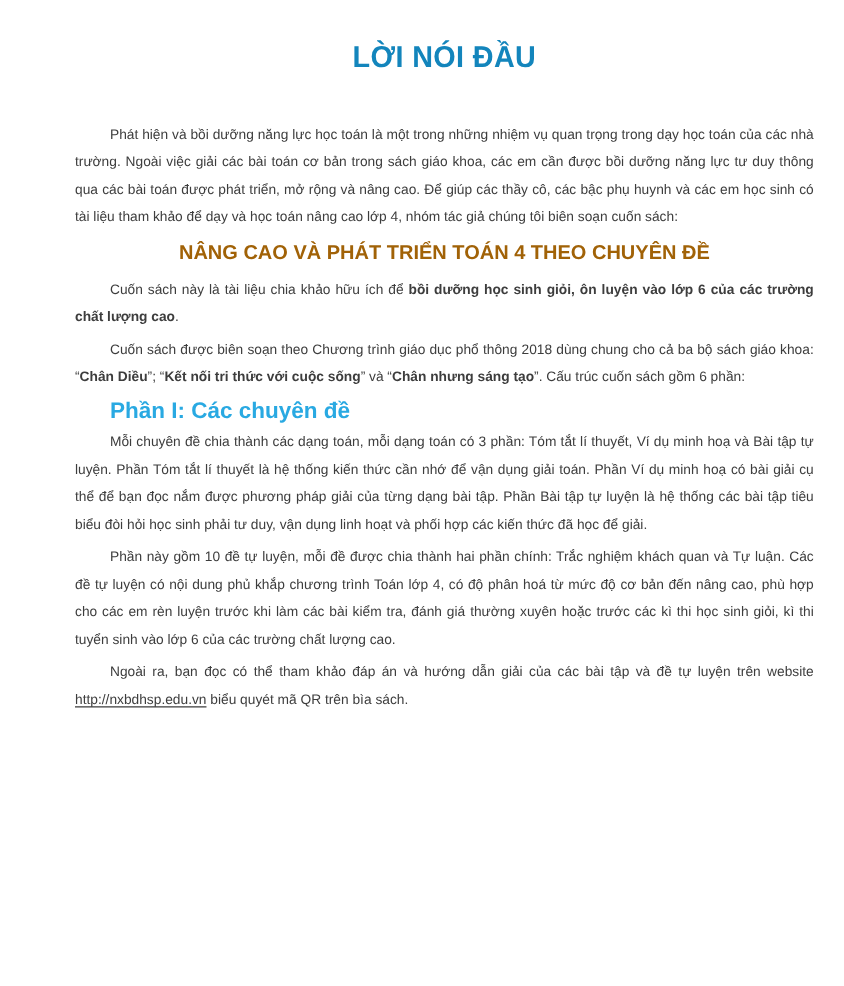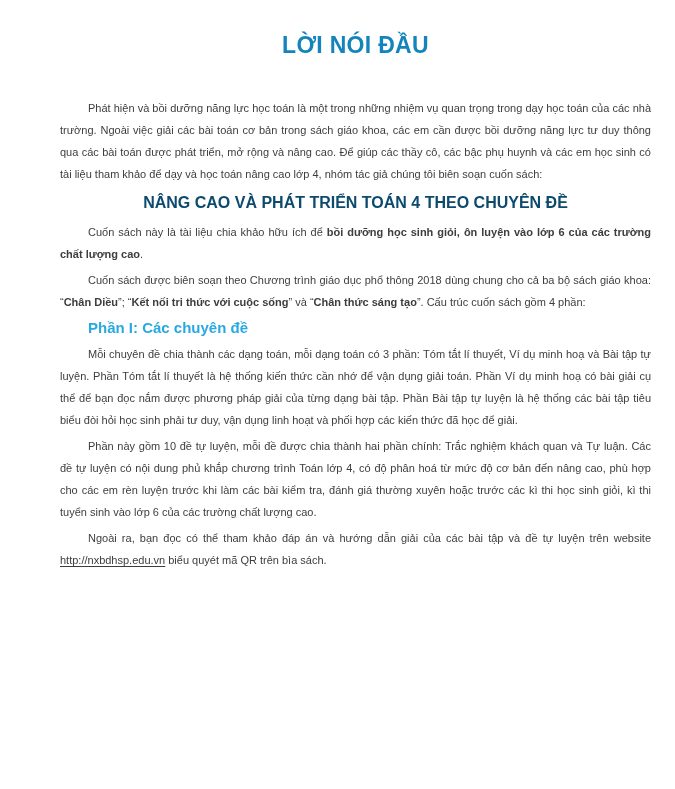--- a/index.html
+++ b/index.html
@@ -25,30 +25,30 @@
   }
   .body-par {
     font-size: 11px;
     line-height: 22px;
     text-align: justify;
     text-indent: 28px;
     margin: 4px 0;
   }
   .book-heading {
     text-align: center;
-    color: #0c4a6e;
+    color: #a16207;
     font-weight: bold;
     font-size: 16px;
     line-height: 22px;
     margin: 7px 0;
   }
   .part-heading {
     color: #29A9E2;
     font-weight: bold;
-    font-size: 15px;
+    font-size: 18px;
     line-height: 22px;
     text-indent: 28px;
     margin: 0 0;
   }
   .bold { font-weight: bold; }
   .link {
     color: inherit;
     text-underline-offset: 2px;
   }
 </style>
@@ -63,21 +63,21 @@
     <span>Phát hiện và bồi dưỡng năng lực học toán là một trong những nhiệm vụ quan trọng trong dạy học toán của các nhà trường. Ngoài việc giải các bài toán cơ bản trong sách giáo khoa, các em cần được bồi dưỡng năng lực tư duy thông qua các bài toán được phát triển, mở rộng và nâng cao. Để giúp các thầy cô, các bậc phụ huynh và các em học sinh có tài liệu tham khảo để dạy và học toán nâng cao lớp 4, nhóm tác giả chúng tôi biên soạn cuốn sách:</span>
   </p>
 
   <div class="book-heading">NÂNG CAO VÀ PHÁT TRIỂN TOÁN 4 THEO CHUYÊN ĐỀ</div>
 
   <p class="body-par">
     <span>Cuốn sách này là tài liệu chia khảo hữu ích để </span><span class="bold">bồi dưỡng học sinh giỏi, ôn luyện vào lớp 6 của các trường chất lượng cao</span><span>.</span>
   </p>
 
   <p class="body-par">
-    <span>Cuốn sách được biên soạn theo Chương trình giáo dục phổ thông 2018 dùng chung cho cả ba bộ sách giáo khoa: “</span><span class="bold">Chân Diều</span><span>”; “</span><span class="bold">Kết nối tri thức với cuộc sống</span><span>” và “</span><span class="bold">Chân thức sáng tạo</span><span>”. Cấu trúc cuốn sách gồm 4 phần:</span>
+    <span>Cuốn sách được biên soạn theo Chương trình giáo dục phổ thông 2018 dùng chung cho cả ba bộ sách giáo khoa: “</span><span class="bold">Chân Diều</span><span>”; “</span><span class="bold">Kết nối tri thức với cuộc sống</span><span>” và “</span><span class="bold">Chân nhưng sáng tạo</span><span>”. Cấu trúc cuốn sách gồm 6 phần:</span>
   </p>
 
   <div class="part-heading">Phần I: Các chuyên đề</div>
 
   <p class="body-par">
     <span>Mỗi chuyên đề chia thành các dạng toán, mỗi dạng toán có 3 phần: Tóm tắt lí thuyết, Ví dụ minh hoạ và Bài tập tự luyện. Phần Tóm tắt lí thuyết là hệ thống kiến thức cần nhớ để vận dụng giải toán. Phần Ví dụ minh hoạ có bài giải cụ thể để bạn đọc nắm được phương pháp giải của từng dạng bài tập. Phần Bài tập tự luyện là hệ thống các bài tập tiêu biểu đòi hỏi học sinh phải tư duy, vận dụng linh hoạt và phối hợp các kiến thức đã học để giải.</span>
   </p>
 
 
   <p class="body-par">

